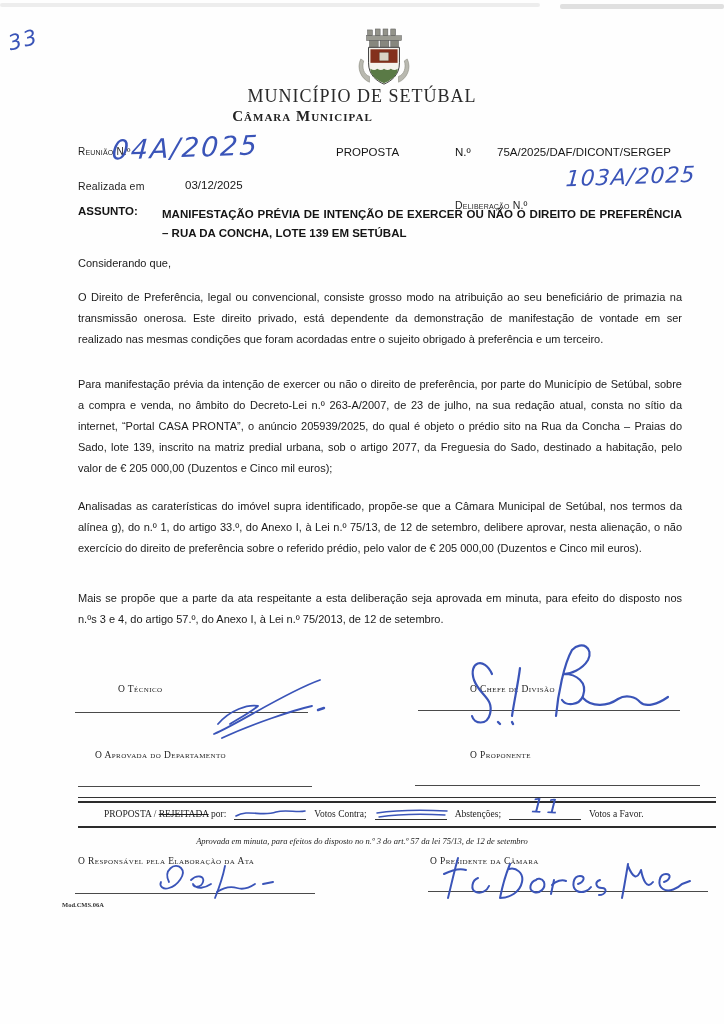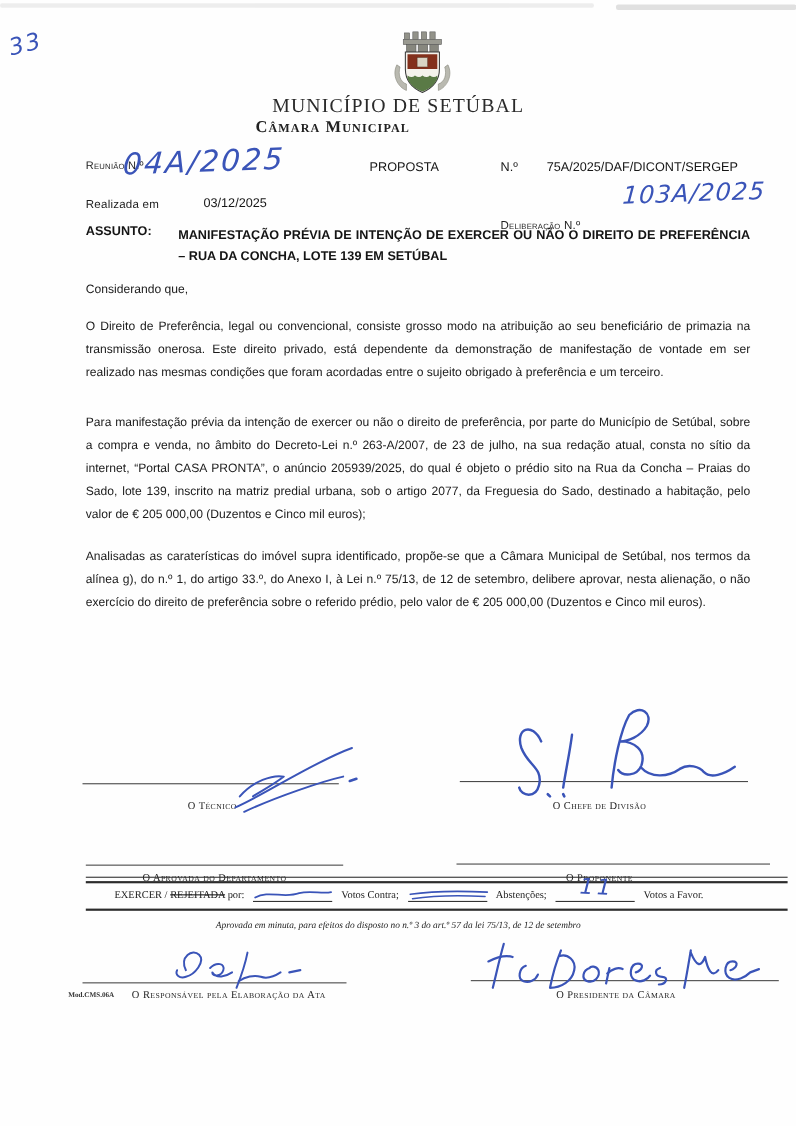--- a/index.html
+++ b/index.html
@@ -35,21 +35,21 @@
   .assunto-label { width:84px; flex:0 0 84px; font-weight:bold; font-size:11.5px; color:#141414; }
   .assunto-text  { flex:1; font-weight:bold; font-size:11.5px; line-height:19px; text-align:justify; color:#141414; }
 
   
   .body-par { position:absolute; left:78px; width:604px; font-size:11px; line-height:21px;
               text-align:justify; color:#1a1a1a; }
   .body-intro { text-align:left; }
 
   
   .sig-label { position:absolute; font-family:"Liberation Serif", serif; font-variant:small-caps;
-               font-size:9.5px; letter-spacing:.4px; color:#1e1e1e; text-align:center;margin-top:44px; }
+               font-size:9.5px; letter-spacing:.4px; color:#1e1e1e; text-align:left; }
   .sig-line  { position:absolute; border-bottom:1.4px solid #4a4a4a; }
 
   
   .rule { position:absolute; left:78px; width:638px; }
   .rule-thin  { border-top:1.2px solid #333; }
   .rule-thick { border-top:2.6px solid #2c2c2c; }
   .vote-row { position:absolute; left:104px; top:806px; width:590px; display:flex; align-items:flex-end;
               font-family:"Liberation Serif", serif; font-size:9.5px; color:#1d1d1d; }
   .vote-row .lbl { white-space:nowrap; padding-bottom:1px; }
   .strike { text-decoration:line-through; }
@@ -114,20 +114,21 @@
 
   <div class="assunto">
     <div class="assunto-label">ASSUNTO:</div>
     <div class="assunto-text">MANIFESTAÇÃO PRÉVIA DE INTENÇÃO DE EXERCER OU NÃO O DIREITO DE PREFERÊNCIA – RUA DA CONCHA, LOTE 139 EM SETÚBAL</div>
   </div>
 
   <div class="body-par" style="top:287px;">O Direito de Preferência, legal ou convencional, consiste grosso modo na atribuição ao seu beneficiário de primazia na transmissão onerosa. Este direito privado, está dependente da demonstração de manifestação de vontade em ser realizado nas mesmas condições que foram acordadas entre o sujeito obrigado à preferência e um terceiro.</div>
   <div class="body-par body-intro" style="top:253px;">Considerando que,</div>
   <div class="body-par" style="top:374px;">Para manifestação prévia da intenção de exercer ou não o direito de preferência, por parte do Município de Setúbal, sobre a compra e venda, no âmbito do Decreto-Lei n.º 263-A/2007, de 23 de julho, na sua redação atual, consta no sítio da internet, “Portal CASA PRONTA”, o anúncio 205939/2025, do qual é objeto o prédio sito na Rua da Concha – Praias do Sado, lote 139, inscrito na matriz predial urbana, sob o artigo 2077, da Freguesia do Sado, destinado a habitação, pelo valor de € 205 000,00 (Duzentos e Cinco mil euros);</div>
   <div class="body-par" style="top:496px;">Analisadas as caraterísticas do imóvel supra identificado, propõe-se que a Câmara Municipal de Setúbal, nos termos da alínea g), do n.º 1, do artigo 33.º, do Anexo I, à Lei n.º 75/13, de 12 de setembro, delibere aprovar, nesta alienação, o não exercício do direito de preferência sobre o referido prédio, pelo valor de € 205 000,00 (Duzentos e Cinco mil euros).</div>
+  <div class="body-par" style="top:588px;">Mais se propõe que a parte da ata respeitante a esta deliberação seja aprovada em minuta, para efeito do disposto nos n.ºs 3 e 4, do artigo 57.º, do Anexo I, à Lei n.º 75/2013, de 12 de setembro.</div>
 
   <div class="sig-label" style="left:118px;top:684px;width:150px;">O Técnico</div>
   <div class="sig-label" style="left:470px;top:684px;width:150px;">O Chefe de Divisão</div>
 
   <div class="sig-line" style="left:75px;top:712px;width:233px;"></div>
   <div class="sig-line" style="left:418px;top:710px;width:262px;"></div>
 
   <svg class="scribble ink-stroke" style="left:208px;top:672px;" width="120" height="70" viewBox="0 0 120 70">
     <path d="M6,62 C30,52 78,20 112,8" stroke-width="1.8"></path>
     <path d="M10,52 C22,38 40,32 50,34 C40,42 28,48 22,52" stroke-width="1.8"></path>
@@ -147,21 +148,21 @@
   <div class="sig-label" style="left:95px;top:750px;width:200px;">O Aprovada do Departamento</div>
   <div class="sig-label" style="left:470px;top:750px;width:150px;">O Proponente</div>
 
   <div class="sig-line" style="left:78px;top:786px;width:234px;"></div>
   <div class="sig-line" style="left:415px;top:785px;width:285px;"></div>
 
   <div class="rule rule-thin" style="top:797px;"></div>
   <div class="rule rule-thick" style="top:801px;"></div>
 
   <div class="vote-row">
-    <span class="lbl"><span>EXERCER /</span> <span class="strike">REJEITADA</span> <span>por:</span></span>
+    <span class="lbl"><span>PROPOSTA /</span> <span class="strike">REJEITADA</span> <span>por:</span></span>
     <span class="vote-blank">
       <svg class="ink-stroke" width="74" height="14" viewBox="0 0 74 14">
         <path d="M2,10 C14,3 28,11 42,6 C52,3 63,7 71,5" stroke-width="1.6"></path>
       </svg>
     </span>
     <span class="lbl">Votos Contra;</span>
     <span class="vote-blank">
       <svg class="ink-stroke" width="74" height="14" viewBox="0 0 74 14">
         <path d="M2,7 C22,4 50,4 72,5" stroke-width="1.5"></path>
         <path d="M4,11 C24,8 52,8 70,9" stroke-width="1.3"></path>

